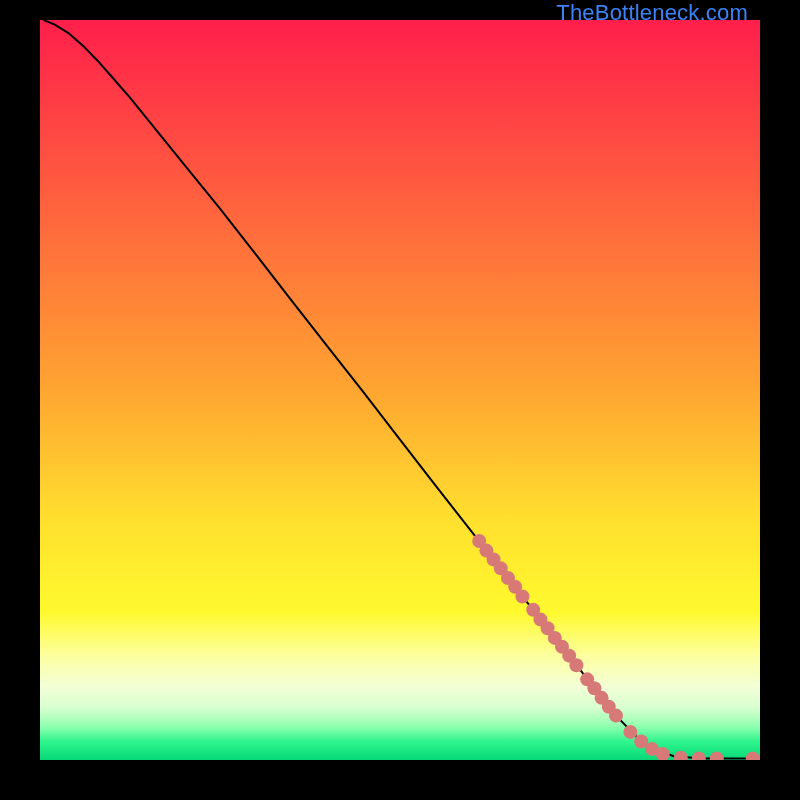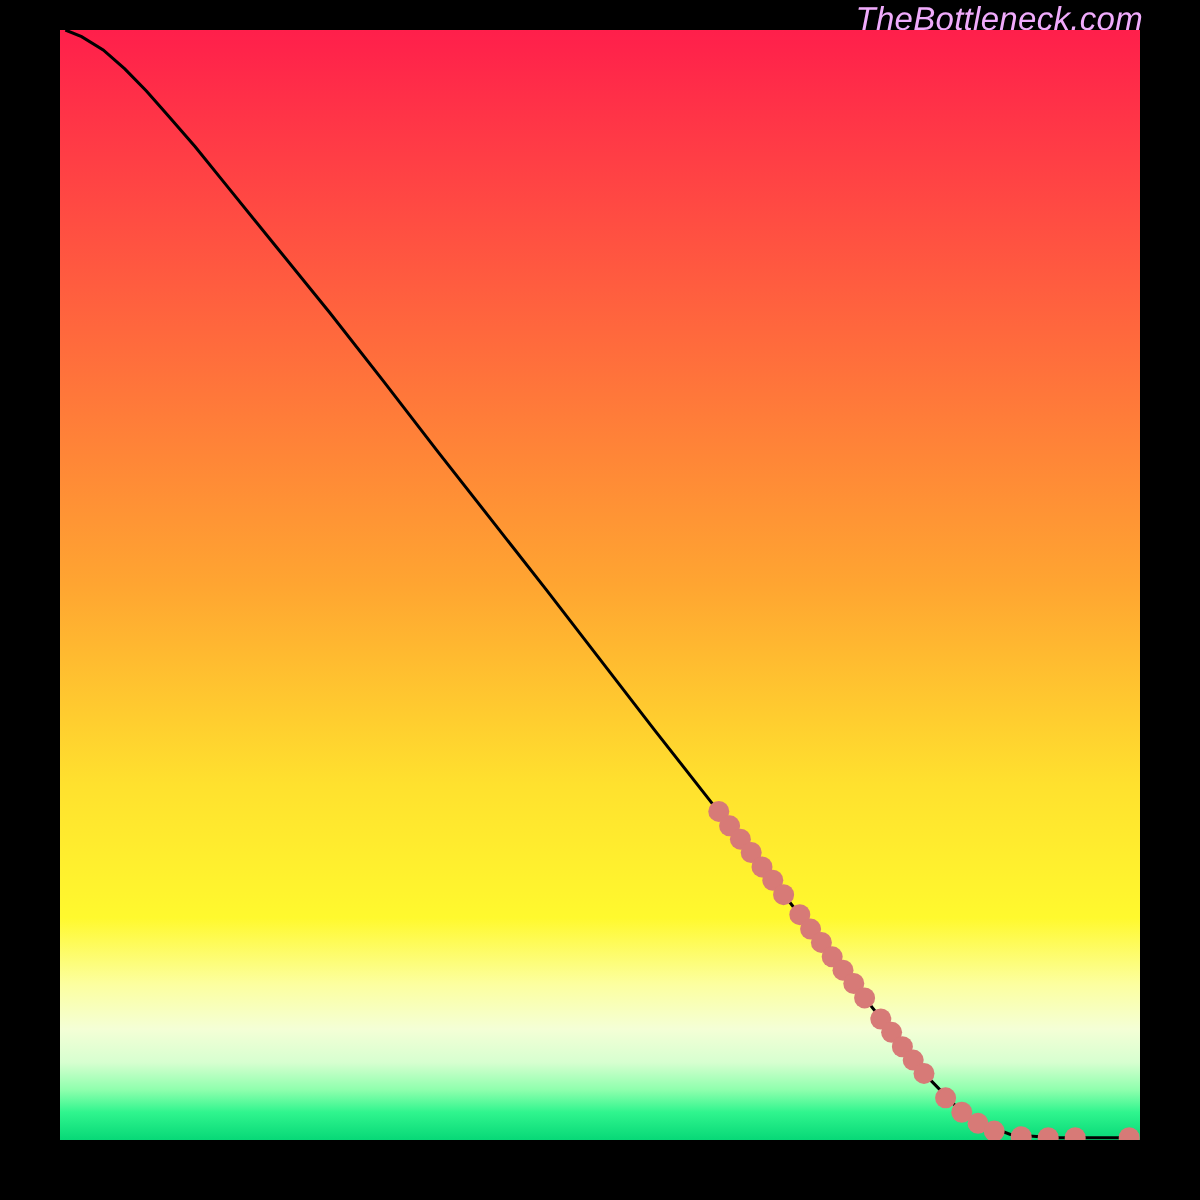--- a/index.html
+++ b/index.html
@@ -30,27 +30,26 @@
   }
   .plot svg {
     position: absolute;
     inset: 0;
     width: 100%;
     height: 100%;
   }
   .watermark {
     position: absolute;
     top: 0px;
-    right: 38px;
-    color: #f0abfc;
+    right: 52px;
+    color: #3b82f6;
     font-size: 22px;
     font-weight: 500;
     letter-spacing: 0.2px;
     user-select: none;
-    font-style: italic;
   }
 </style>
 </head>
 <body>
 
 <div class="stage">
   <div class="watermark">TheBottleneck.com</div>
   <div class="plot">
     <svg class="bg" viewBox="0 0 720 740" preserveAspectRatio="none">
       <defs>

